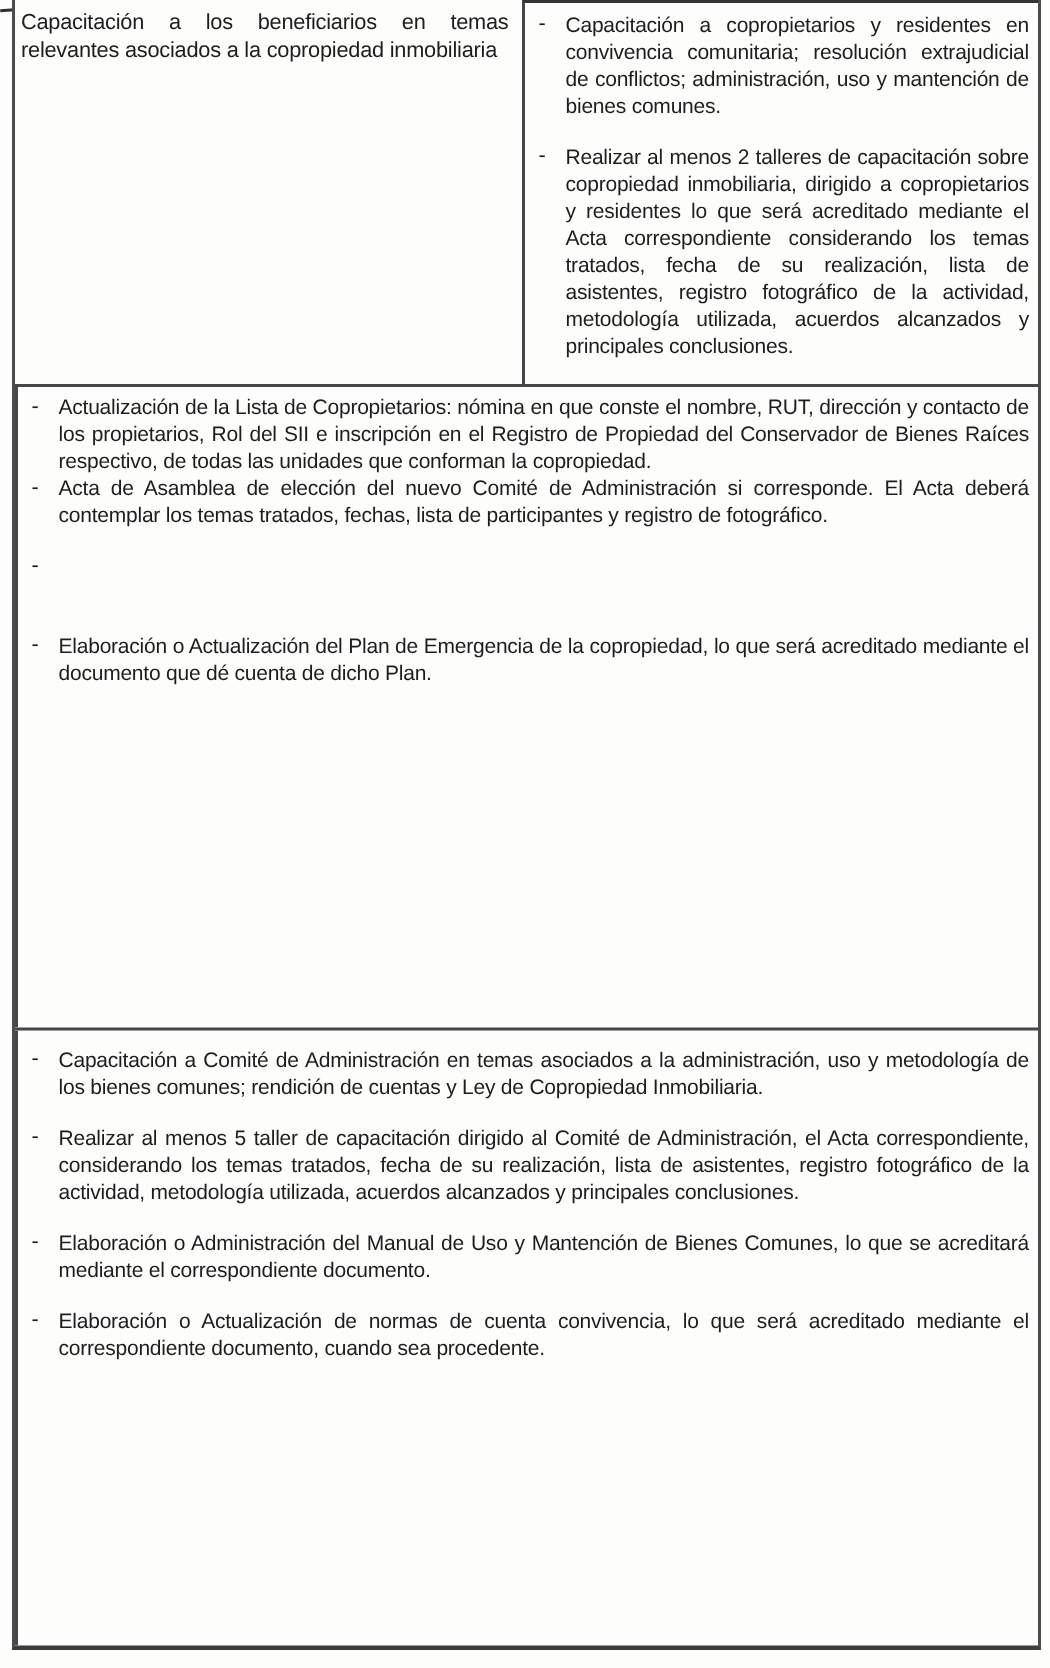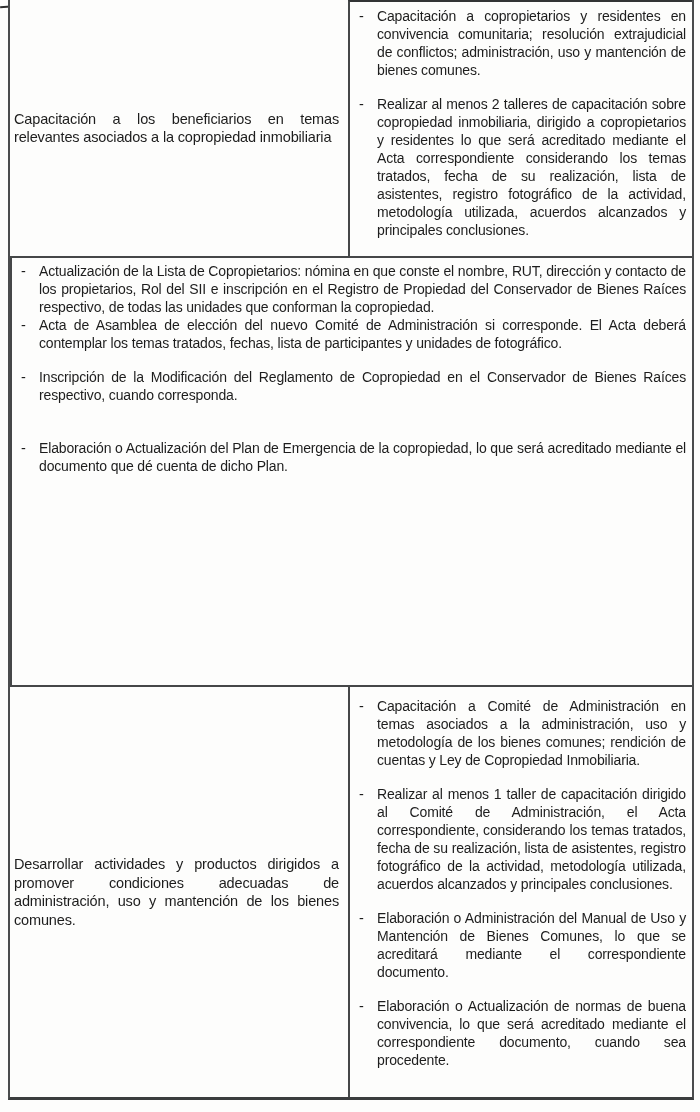--- a/index.html
+++ b/index.html
@@ -28,21 +28,21 @@
     background:#fdfdfc;
   }
   .trow{display:flex;box-sizing:border-box;overflow:hidden;}
   .trow + .trow{border-top:2px solid #454748;}
   .trow:nth-child(1){height:256px;}
   .trow:nth-child(2){height:429px;}
   .trow:nth-child(3){height:412px;}
   .cell{box-sizing:border-box;overflow:hidden;}
   .cell.left{
     width:338px;flex:none;
-    display:flex;align-items:center;
+    display:flex;align-items:flex-start;
     padding:6px 9px 6px 4px;
   }
   .cell.right{
     flex:1;
     border-left:2px solid #454748;
     padding:4px 6px 4px 0;
   }
   .trow:nth-child(1) .cell.right{border-top:2px solid #323435;margin-top:-0px;padding-top:5px;}
   .trow:nth-child(3) .cell.right{padding-top:10px;}
   .objective{
@@ -90,51 +90,47 @@
         </div>
   </div>
       <div class="trow">
     <div class="cell right">
           <div class="item gap-none">
     <span class="marker">-</span>
     <span class="itext">Actualización de la Lista de Copropietarios: nómina en que conste el nombre, RUT, dirección y contacto de los propietarios, Rol del SII e inscripción en el Registro de Propiedad del Conservador de Bienes Raíces respectivo, de todas las unidades que conforman la copropiedad.</span>
   </div>
           <div class="item gap-none">
     <span class="marker">-</span>
-    <span class="itext">Acta de Asamblea de elección del nuevo Comité de Administración si corresponde. El Acta deberá contemplar los temas tratados, fechas, lista de participantes y unidades de fotográfico.</span>
+    <span class="itext">Acta de Asamblea de elección del nuevo Comité de Administración si corresponde. El Acta deberá contemplar los temas tratados, fechas, lista de participantes y registro de fotográfico.</span>
   </div>
           <div class="item gap-normal">
     <span class="marker">-</span>
     <span class="itext">
-              <div>Inscripción de la Modificación del Reglamento de Copropiedad en el Conservador de Bienes Raíces respectivo, cuando corresponda.</div>
             </span>
   </div>
           <div class="item gap-large">
     <span class="marker">-</span>
     <span class="itext">Elaboración o Actualización del Plan de Emergencia de la copropiedad, lo que será acreditado mediante el documento que dé cuenta de dicho Plan.</span>
   </div>
         </div>
   </div>
       <div class="trow">
-    <div class="cell left">
-      <p class="objective">Desarrollar actividades y productos dirigidos a promover condiciones adecuadas de administración, uso y mantención de los bienes comunes.</p>
-    </div>
     <div class="cell right">
           <div class="item gap-none">
     <span class="marker">-</span>
     <span class="itext">Capacitación a Comité de Administración en temas asociados a la administración, uso y metodología de los bienes comunes; rendición de cuentas y Ley de Copropiedad Inmobiliaria.</span>
   </div>
           <div class="item gap-normal">
     <span class="marker">-</span>
-    <span class="itext">Realizar al menos 1 taller de capacitación dirigido al Comité de Administración, el Acta correspondiente, considerando los temas tratados, fecha de su realización, lista de asistentes, registro fotográfico de la actividad, metodología utilizada, acuerdos alcanzados y principales conclusiones.</span>
+    <span class="itext">Realizar al menos 5 taller de capacitación dirigido al Comité de Administración, el Acta correspondiente, considerando los temas tratados, fecha de su realización, lista de asistentes, registro fotográfico de la actividad, metodología utilizada, acuerdos alcanzados y principales conclusiones.</span>
   </div>
           <div class="item gap-normal">
     <span class="marker">-</span>
     <span class="itext">Elaboración o Administración del Manual de Uso y Mantención de Bienes Comunes, lo que se acreditará mediante el correspondiente documento.</span>
   </div>
           <div class="item gap-normal">
     <span class="marker">-</span>
-    <span class="itext">Elaboración o Actualización de normas de buena convivencia, lo que será acreditado mediante el correspondiente documento, cuando sea procedente.</span>
+    <span class="itext">Elaboración o Actualización de normas de cuenta convivencia, lo que será acreditado mediante el correspondiente documento, cuando sea procedente.</span>
   </div>
         </div>
   </div>
     </div>
 </div>
 
 </body></html>

